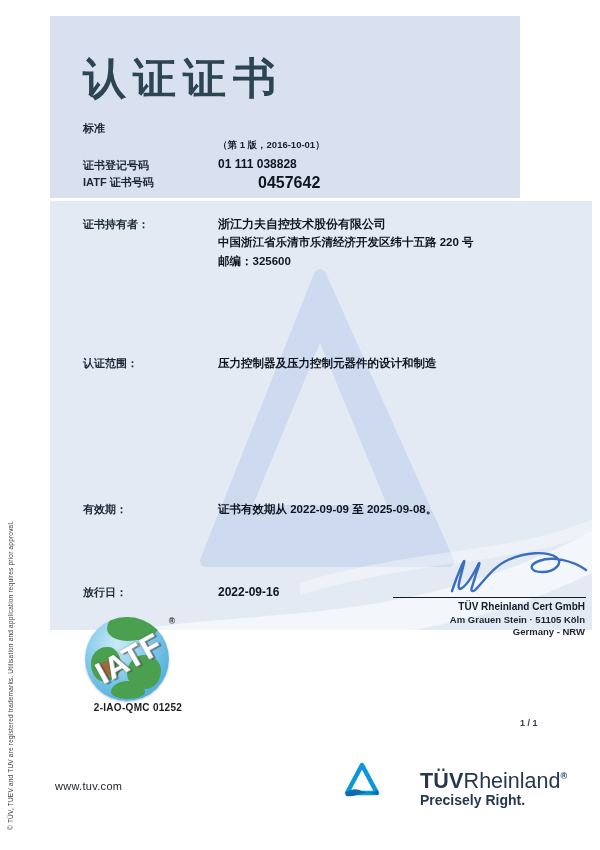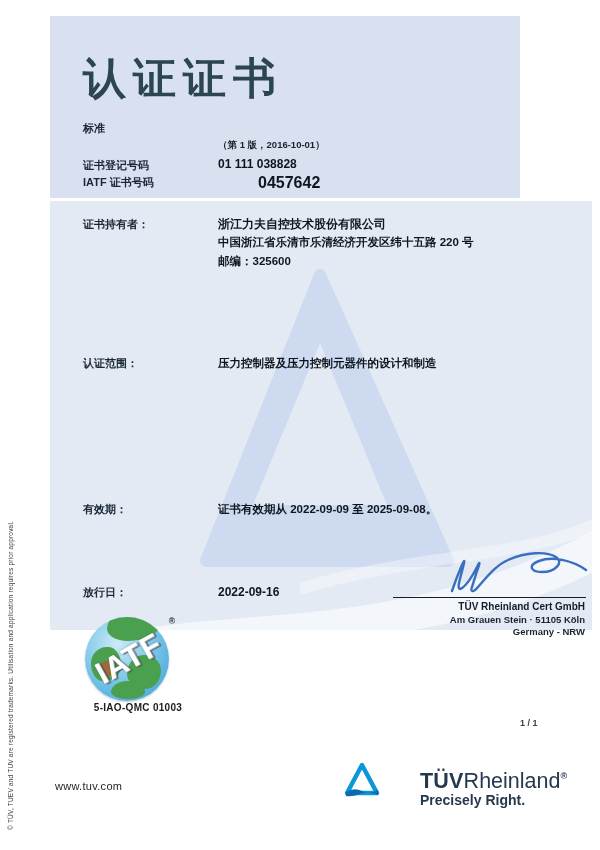--- a/index.html
+++ b/index.html
@@ -140,21 +140,21 @@
     <div class="globe">
       <div class="land l1"></div>
       <div class="land l2"></div>
       <div class="land l3"></div>
       <div class="land l4"></div>
       <div class="land brown"></div>
       <div class="iatf-text">IATF</div>
     </div>
     <div class="globe-reg">®</div>
   </div>
-  <div class="iatf-code">5-IAO-QMC 01003</div>
+  <div class="iatf-code">2-IAO-QMC 01252</div>
 
   <div class="page-num">1 / 1</div>
 </div>
 
 <div class="website">www.tuv.com</div>
 
 <svg class="brand-icon" width="40" height="40" viewBox="0 0 40 40">
   <path d="M20 4 L35 32 L5 32 Z" fill="none" stroke="#0c98d8" stroke-width="4.5" stroke-linejoin="round"></path>
   <path d="M4 31 Q12 26 20 30 Q28 34 36 29 L36 34 Q26 30 18 33 Q10 36 4 35 Z" fill="#0a6cae"></path>
 </svg>

